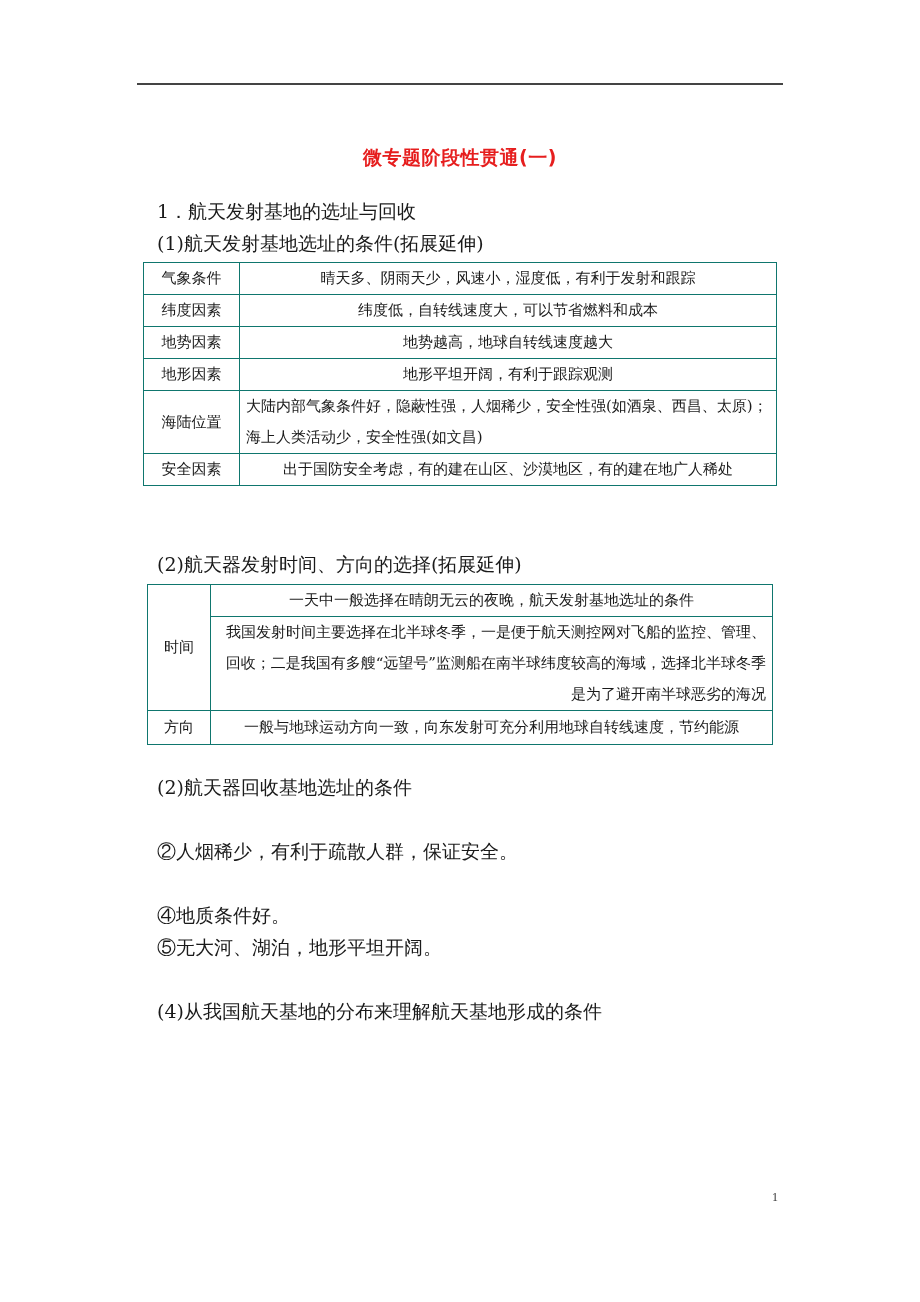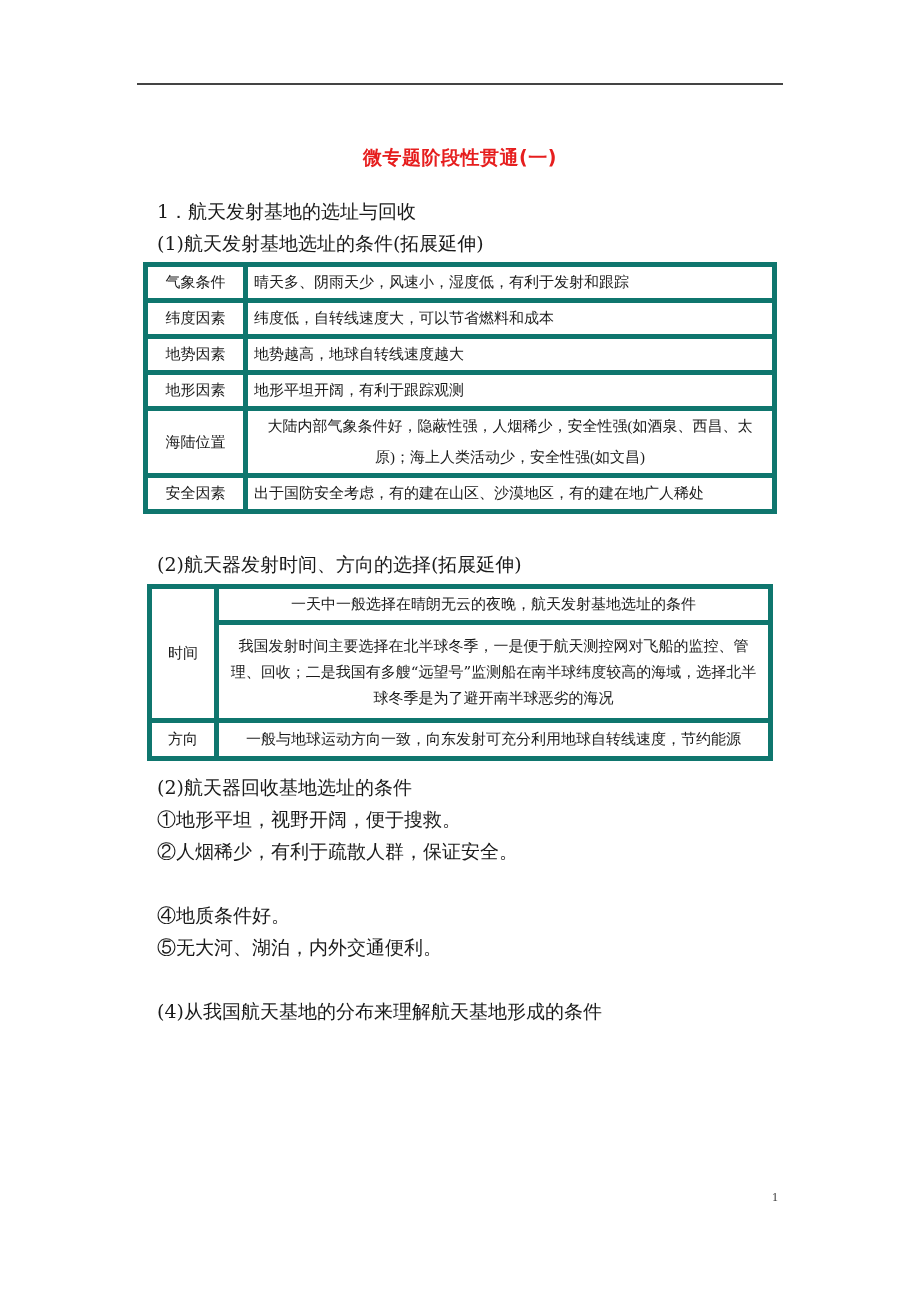--- a/index.html
+++ b/index.html
@@ -5,29 +5,29 @@
   html, body { margin: 0; padding: 0; background: #ffffff; }
   body { width: 920px; height: 1302px; position: relative; overflow: hidden;
          font-family: "DejaVu Serif", "Liberation Serif", serif; color: #1a1a1a; }
   .page { position: absolute; left: 0; top: 0; width: 920px; height: 1302px; }
   .top-rule { position: absolute; left: 137px; top: 83px; width: 646px; height: 0; border-top: 2px solid #444; }
   .title { position: absolute; left: 0; width: 920px; top: 145px; text-align: center;
            font-size: 19px; font-weight: bold; color: #e61e1e; letter-spacing: 0.5px;
            font-family: "DejaVu Sans", "Liberation Sans", sans-serif; }
   .line { position: absolute; left: 141px; font-size: 19px; line-height: 20px; white-space: nowrap; margin-left: 16px; }
   table { position: absolute; border-collapse: collapse; font-size: 15px; }
-  td { border: 5px solid #0f766e; padding: 0 6px; vertical-align: middle; }
+  td { border: 1px solid #0f766e; padding: 0 6px; vertical-align: middle; }
   #t1 { left: 143px; top: 262px; width: 634px; }
   #t1 td.k { width: 83px; text-align: center; height: 31px; }
-  #t1 td.v { text-align: left; height: 31px; }
-  #t1 td.v.multi { text-align: center; line-height: 31px; height: 62px; padding-top: 0; font-family: Liberation Serif, serif; }
+  #t1 td.v { text-align: center; height: 31px; }
+  #t1 td.v.multi { text-align: left; line-height: 31px; height: 62px; padding-top: 0; }
   #t2 { left: 147px; top: 584px; width: 626px; }
   #t2 td.k { width: 50px; text-align: center; }
   #t2 td.v { text-align: center; height: 31px; }
-  #t2 td.v.multi { text-align: center; line-height: 26px; height: 93px; }
+  #t2 td.v.multi { text-align: right; line-height: 31px; height: 93px; }
   .page-num { position: absolute; left: 772px; top: 1190px; font-size: 12px; color: #333;
               font-family: "Liberation Serif", serif; }
 </style>
 </head>
 <body>
 
 <div class="page">
   <div class="top-rule"></div>
 
   <div class="title">微专题阶段性贯通(一)</div>
@@ -76,20 +76,19 @@
       <td class="v multi">我国发射时间主要选择在北半球冬季，一是便于航天测控网对飞船的监控、管理、回收；二是我国有多艘“远望号”监测船在南半球纬度较高的海域，选择北半球冬季是为了避开南半球恶劣的海况</td>
     </tr>
     <tr>
       <td class="k" style="height:33px">方向</td>
       <td class="v">一般与地球运动方向一致，向东发射可充分利用地球自转线速度，节约能源</td>
     </tr>
   </tbody>
     </table>
 
   <div class="line" style="top:777px">(2)航天器回收基地选址的条件</div>
-  <div class="line" style="top:809px">①地形平坦，视野开阔，便于搜救。</div>
   <div class="line" style="top:841px">②人烟稀少，有利于疏散人群，保证安全。</div>
   <div class="line" style="top:905px">④地质条件好。</div>
-  <div class="line" style="top:937px">⑤无大河、湖泊，内外交通便利。</div>
+  <div class="line" style="top:937px">⑤无大河、湖泊，地形平坦开阔。</div>
   <div class="line" style="top:1001px">(4)从我国航天基地的分布来理解航天基地形成的条件</div>
 
   <div class="page-num">1</div>
 </div>
 
 </body></html>

